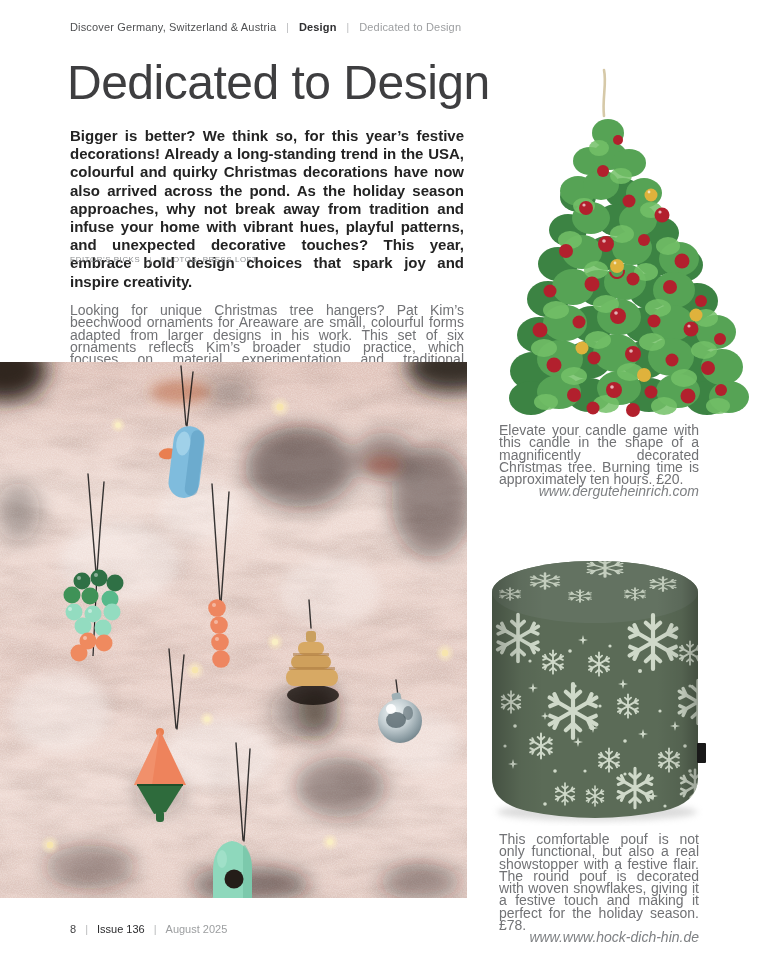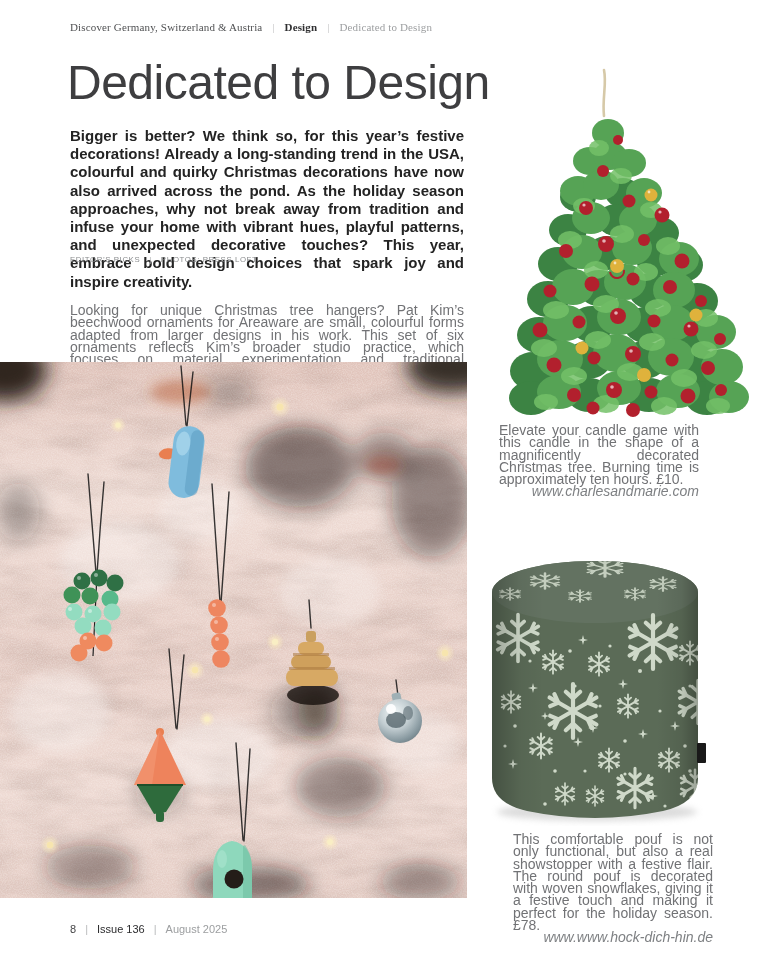--- a/index.html
+++ b/index.html
@@ -3,37 +3,37 @@
 <meta charset="utf-8">
 <style>
   * { margin:0; padding:0; box-sizing:border-box; }
   html,body { background:#ffffff; }
   body {
     width:768px; height:964px; position:relative; overflow:hidden;
     font-family:"Liberation Sans", sans-serif;
   }
   .page { position:absolute; inset:0; background:#fff; }
 
-  .breadcrumb { position:absolute; left:70px; top:21px; font-size:11px; color:#4f5052; letter-spacing:.15px; white-space:nowrap;font-family:Liberation Serif, serif; }
+  .breadcrumb { position:absolute; left:70px; top:21px; font-size:11px; color:#4f5052; letter-spacing:.15px; white-space:nowrap; }
   .bc-sep { color:#b9babc; margin:0 10px; font-size:10px; }
   .bc-section { font-weight:bold; color:#2f2f31; }
   .bc-article { color:#9c9ea0; }
 
   .title { position:absolute; left:67px; top:55px; font-size:48px; font-weight:300; color:#3e3e40; letter-spacing:-0.5px; white-space:nowrap; }
 
   .intro { position:absolute; left:70px; top:127px; width:394px; font-size:15px; line-height:18.2px; font-weight:bold; color:#232323; text-align:justify; }
 
   .byline { position:absolute; left:70px; top:255px; font-size:7.8px; letter-spacing:.6px; color:#8a8c8e; white-space:nowrap; }
   .bl-sep { margin:0 9px; color:#adaeb0; }
 
   .caption { font-size:14px; line-height:12.3px; color:#717275; text-align:justify; }
   .caption .url { display:block; font-style:italic; color:#7e8083; text-align:right; margin-top:0; }
   .caption-ornaments { position:absolute; left:70px; top:304px; width:394px; }
   .caption-candle { position:absolute; left:499px; top:424px; width:200px; }
-  .caption-pouf  { position:absolute; left:499px; top:833px; width:200px;margin-left:14px; }
+  .caption-pouf  { position:absolute; left:499px; top:833px; width:200px; }
 
   figure { display:block; }
   .tree-photo   { position:absolute; left:0;   top:362px; width:467px; height:536px; }
   .candle-photo { position:absolute; left:486px; top:58px;  width:276px; height:360px; }
   .pouf-photo   { position:absolute; left:485px; top:556px; width:225px; height:270px; }
   figure svg { display:block; width:100%; height:100%; }
 
   .footer { position:absolute; left:70px; top:923px; font-size:11px; color:#454547; white-space:nowrap; }
   .footer .sep { color:#b9babc; margin:0 9px; }
   .footer .issue { font-weight:normal; color:#2b2b2d; }
@@ -397,22 +397,22 @@
           <circle cx="174" cy="154" r="1.6"></circle>
         <circle cx="203" cy="268" r="1.6"></circle>
           <circle cx="163" cy="134" r="1.4"></circle>
           <circle cx="129" cy="205" r="1.4"></circle>
       </g>
       <path d="M124,214 a7,7 0 0 0 14,-2" stroke="#b2202d" stroke-width="2" fill="none"></path>
     </svg>
   </figure>
 
   <div class="caption caption-candle">
-    <span>Elevate your candle game with this candle in the shape of a magnificently decorated Christmas tree. Burning time is approximately ten hours. £10.</span>
-    <em class="url">www.charlesandmarie.com</em>
+    <span>Elevate your candle game with this candle in the shape of a magnificently decorated Christmas tree. Burning time is approximately ten hours. £20.</span>
+    <em class="url">www.derguteheinrich.com</em>
   </div>
 
   <figure class="pouf-photo" aria-label="Round dark green pouf decorated with woven white snowflakes">
     <svg viewBox="0 0 225 270">
       <defs>
         <g id="flake">
           <g stroke="#cfd9c9" stroke-width="1.4" stroke-linecap="round" fill="none">
             <path d="M0,-9 L0,9 M-7.8,-4.5 L7.8,4.5 M-7.8,4.5 L7.8,-4.5"></path>
             <path d="M-2.4,-6.4 L0,-4.2 L2.4,-6.4 M-2.4,6.4 L0,4.2 L2.4,6.4"></path>
             <path d="M-7.6,-1.6 L-4.9,-2.8 L-6.2,-5.6 M7.6,1.6 L4.9,2.8 L6.2,5.6"></path>

